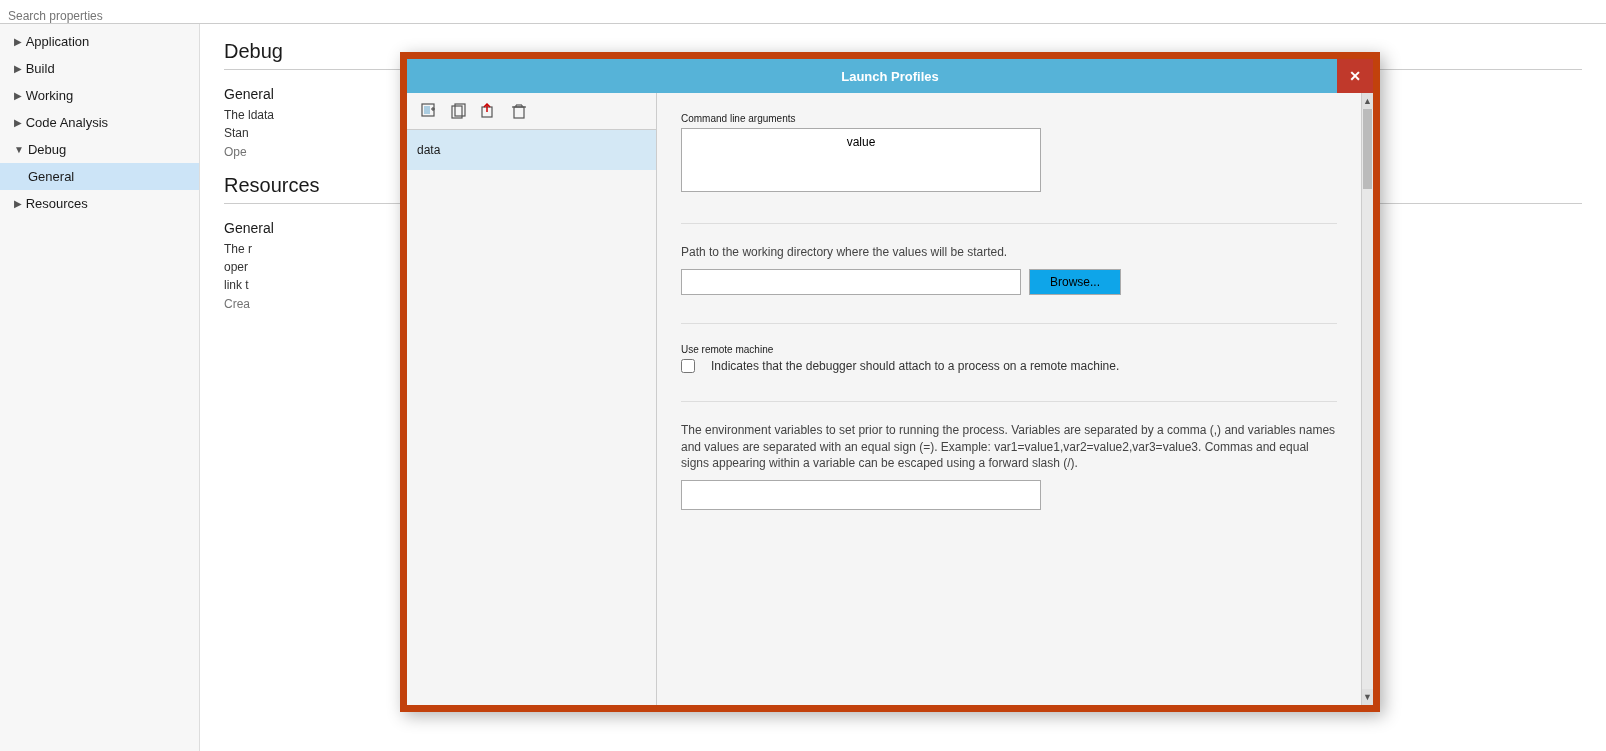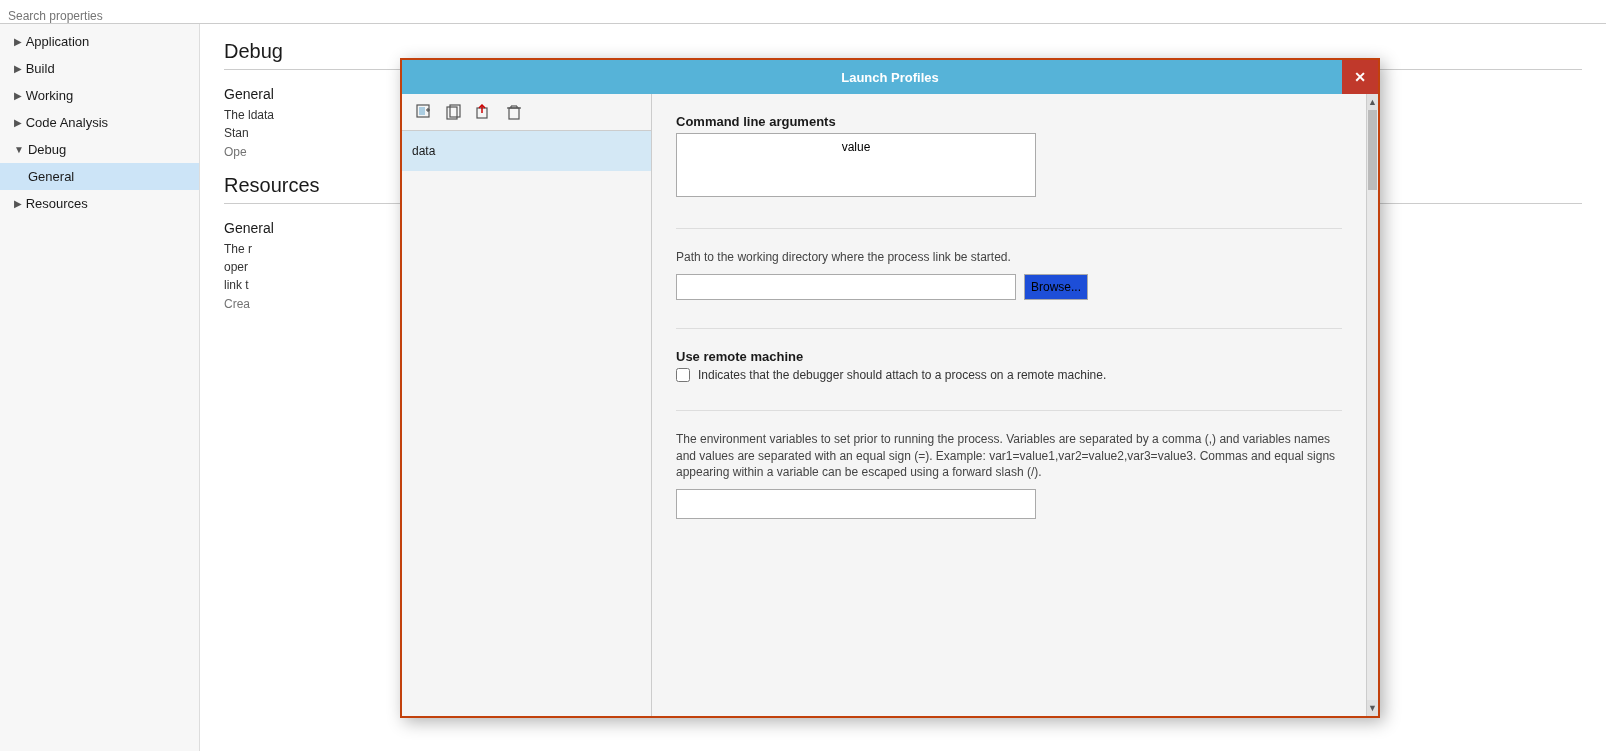--- a/index.html
+++ b/index.html
@@ -114,25 +114,24 @@
       cursor: pointer;
     }
 
     .modal {
       position: absolute;
       top: 28px;
       left: 400px;
       width: 980px;
       height: 660px;
       background: #f0f0f0;
-      border: 2px solid #c2410c;
+      border: 7px solid #c2410c;
       box-shadow: 4px 4px 16px rgba(0,0,0,0.3);
       display: flex;
       flex-direction: column;
-      margin-top: 6px;
     }
 
     .modal-titlebar {
       height: 34px;
       background: #56b3d8;
       display: flex;
       align-items: center;
       justify-content: center;
       position: relative;
       flex-shrink: 0;
@@ -247,22 +246,22 @@
       background: #e0e0e0;
     }
     .scrollbar-arrow.top { top: 0; }
     .scrollbar-arrow.bottom { bottom: 0; }
 
     
     .setting-section {
       margin-bottom: 28px;
     }
     .setting-label {
-      font-size: 13px;
-      font-weight: 700;
+      font-size: 10px;
+      font-weight: 400;
       color: #1a1a1a;
       margin-bottom: 4px;
     }
     .setting-desc {
       font-size: 12px;
       color: #444;
       margin-bottom: 8px;
       line-height: 1.4;
     }
     .setting-input {
@@ -285,30 +284,30 @@
       flex: 1;
       max-width: 340px;
       height: 26px;
       border: 1px solid #aaa;
       background: #fff;
       padding: 2px 6px;
       font-size: 12px;
     }
     .browse-btn {
       height: 26px;
-      padding: 0 6px;
-      background: #1d4ed8;
+      padding: 0 20px;
+      background: #0ea5e9;
       border: 1px solid #aaa;
       cursor: pointer;
       font-size: 12px;
     }
     .checkbox-row {
       display: flex;
       align-items: center;
-      gap: 8px;
+      gap: 16px;
       margin-top: 4px;
     }
     .checkbox-row input[type="checkbox"] {
       width: 14px;
       height: 14px;
     }
     .checkbox-label {
       font-size: 12px;
       color: #333;
     }
@@ -438,21 +437,21 @@
     <div class="modal-right">
 
       <div class="setting-section">
         <div class="setting-label">Command line arguments</div>
         <textarea class="setting-input" style="">value</textarea>
       </div>
 
       <hr class="section-divider-line">
 
       <div class="setting-section">
-        <div class="setting-desc">Path to the working directory where the process link be started.</div>
+        <div class="setting-desc">Path to the working directory where the values will be started.</div>
         <div class="setting-input-row">
           <input type="text" class="setting-input-sm" style="">
           <button class="browse-btn">Browse...</button>
         </div>
       </div>
 
       <hr class="section-divider-line">
 
       <div class="setting-section">
         <div class="setting-label">Use remote machine</div>

